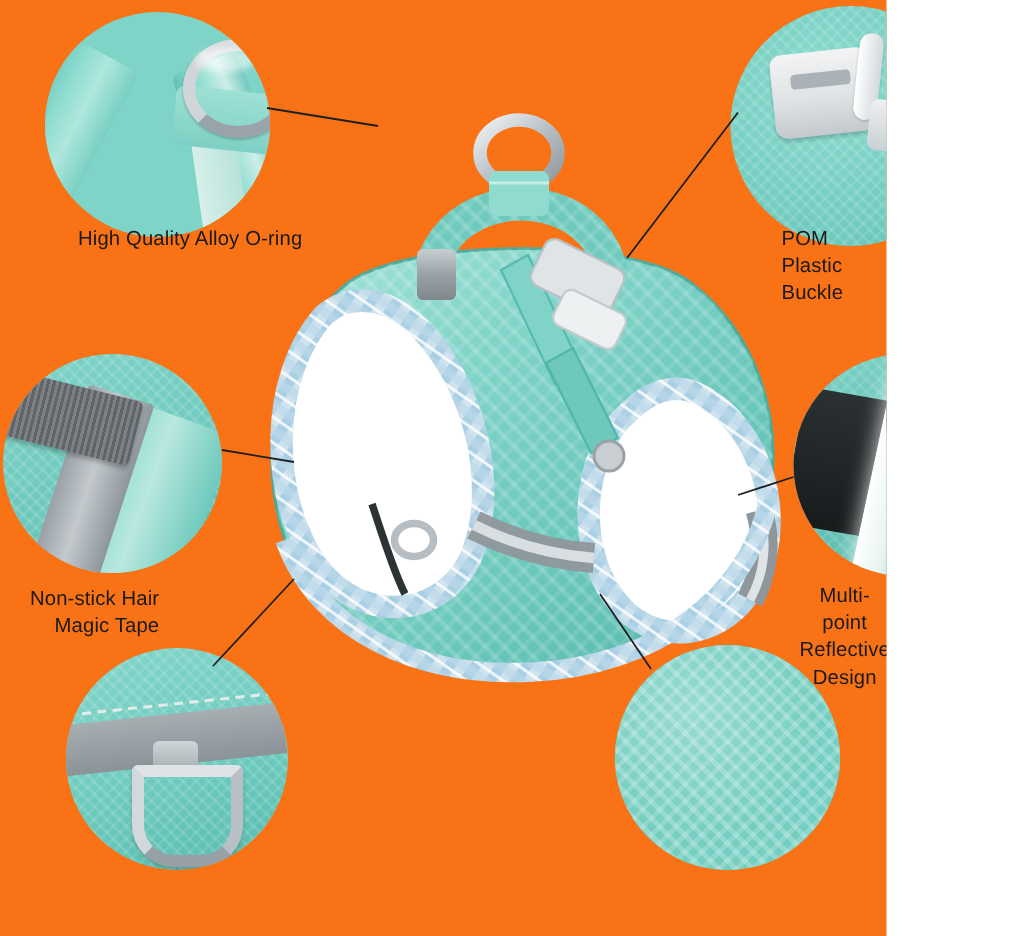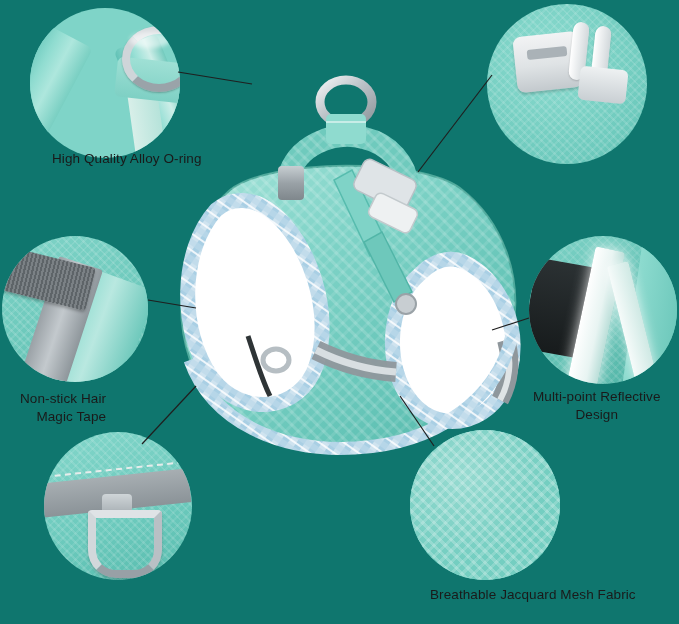--- a/index.html
+++ b/index.html
@@ -5,23 +5,23 @@
   html, body {
     margin: 0;
     padding: 0;
     background: #ffffff;
   }
   body {
     font-family: "Liberation Sans", sans-serif;
   }
   #page {
     position: relative;
-    width: 679px;
+    width: 591px;
     height: 624px;
-    background: #0f766e;
+    background: #f97316;
     overflow: hidden;
   }
   .callout-label {
     position: absolute;
     font-size: 13.5px;
     color: #1a1a1a;
     line-height: 1.35;
     white-space: pre-line;
     letter-spacing: 0.1px;
   }
@@ -403,19 +403,19 @@
   <svg width="679" height="624" style="position:absolute;left:0;top:0;pointer-events:none">
     <line x1="178" y1="72" x2="252" y2="84" stroke="#1f1f1f" stroke-width="1.2"></line>
     <line x1="492" y1="75" x2="418" y2="172" stroke="#1f1f1f" stroke-width="1.2"></line>
     <line x1="148" y1="300" x2="196" y2="308" stroke="#1f1f1f" stroke-width="1.2"></line>
     <line x1="529" y1="318" x2="492" y2="330" stroke="#1f1f1f" stroke-width="1.2"></line>
     <line x1="142" y1="444" x2="196" y2="386" stroke="#1f1f1f" stroke-width="1.2"></line>
     <line x1="434" y1="446" x2="400" y2="396" stroke="#1f1f1f" stroke-width="1.2"></line>
   </svg>
 
   <div class="callout-label lbl-1">High Quality Alloy O-ring</div>
+  <div class="callout-label lbl-2">POM Plastic Buckle</div>
   <div class="callout-label lbl-3">Non-stick Hair
 Magic Tape</div>
   <div class="callout-label lbl-4">Multi-point Reflective
 Design</div>
-  <div class="callout-label lbl-6">Breathable Jacquard Mesh Fabric</div>
 
 </div>
 
 </body></html>

